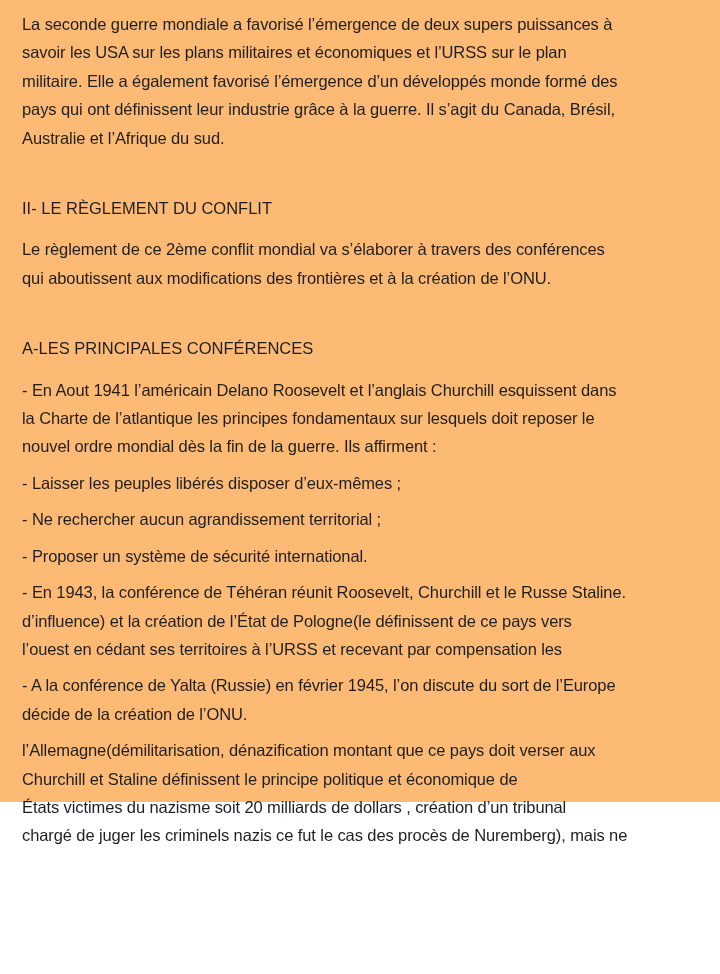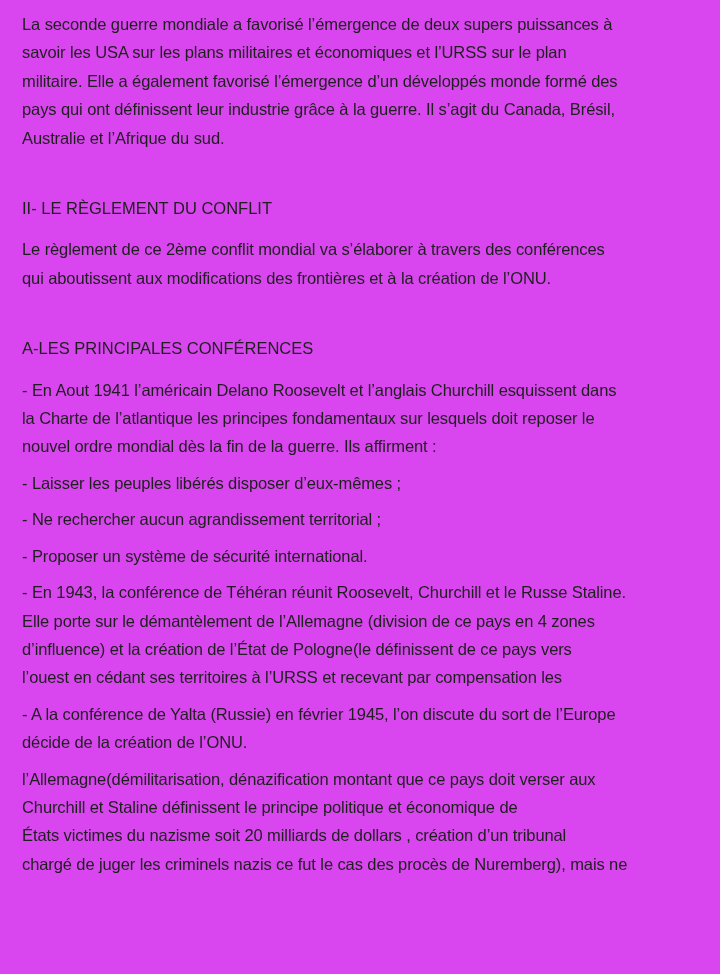--- a/index.html
+++ b/index.html
@@ -10,23 +10,23 @@
   body {
     width: 720px;
     height: 974px;
     overflow: hidden;
     font-family: "Liberation Sans", "DejaVu Sans", sans-serif;
     color: #1f1f1f;
   }
   .page {
     box-sizing: border-box;
     width: 720px;
-    height: 974px;
+    height: 802px;
     padding: 10px 20px 0 22px;
-    background: #d946ef;
+    background: #fdba74;
   }
   .block {
     margin: 0 0 8px 0;
   }
   .block.paragraph .line {
     font-size: 16.5px;
     line-height: 28.4px;
     font-weight: 400;
     letter-spacing: -0.1px;
     white-space: nowrap;
@@ -74,21 +74,20 @@
         <div class="line">- Laisser les peuples libérés disposer d’eux-mêmes ;</div>
       </div>
       <div class="block paragraph">
         <div class="line">- Ne rechercher aucun agrandissement territorial ;</div>
       </div>
       <div class="block paragraph">
         <div class="line">- Proposer un système de sécurité international.</div>
       </div>
       <div class="block paragraph">
         <div class="line">- En 1943, la conférence de Téhéran réunit Roosevelt, Churchill et le Russe Staline.</div>
-        <div class="line">Elle porte sur le démantèlement de l’Allemagne (division de ce pays en 4 zones</div>
         <div class="line">d’influence) et la création de l’État de Pologne(le définissent de ce pays vers</div>
         <div class="line">l’ouest en cédant ses territoires à l’URSS et recevant par compensation les</div>
       </div>
       <div class="block paragraph">
         <div class="line">- A la conférence de Yalta (Russie) en février 1945, l’on discute du sort de l’Europe</div>
         <div class="line">décide de la création de l’ONU.</div>
       </div>
       <div class="block paragraph">
         <div class="line">l’Allemagne(démilitarisation, dénazification montant que ce pays doit verser aux</div>
         <div class="line">Churchill et Staline définissent le principe politique et économique de</div>

